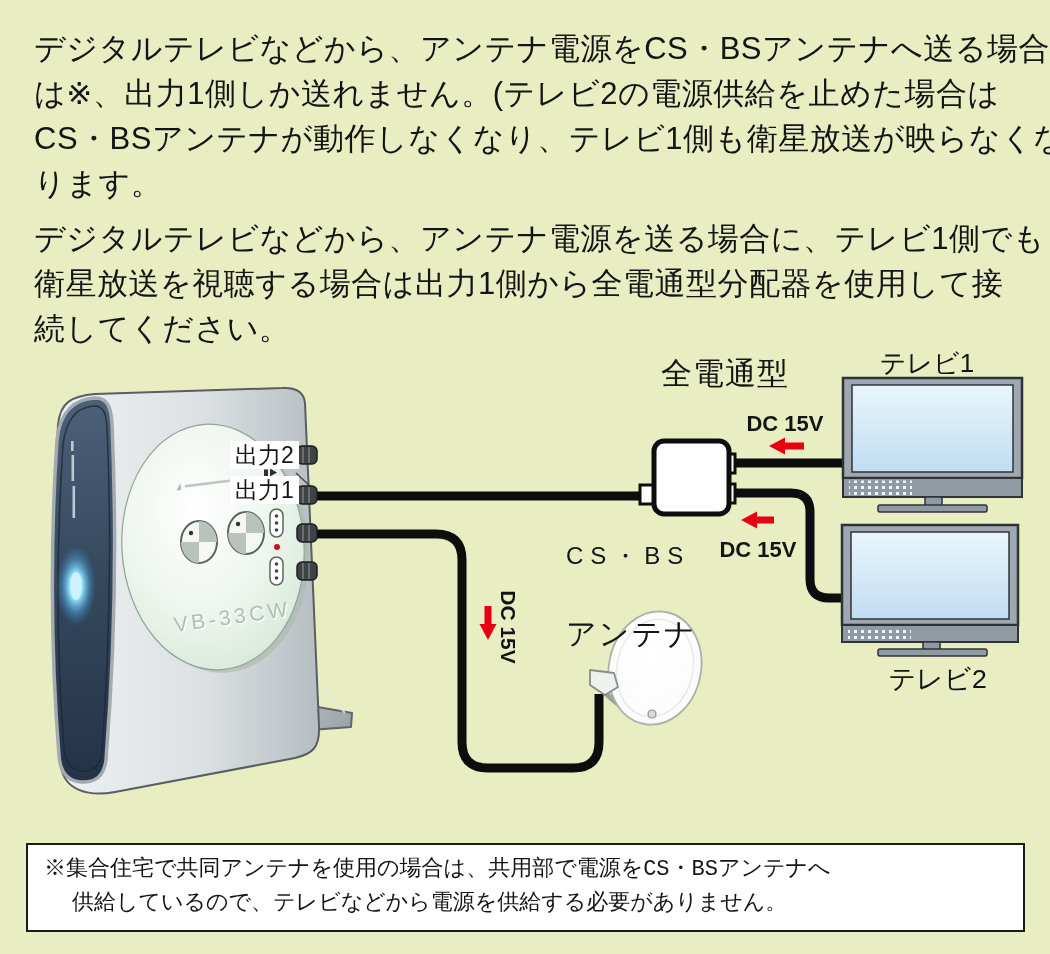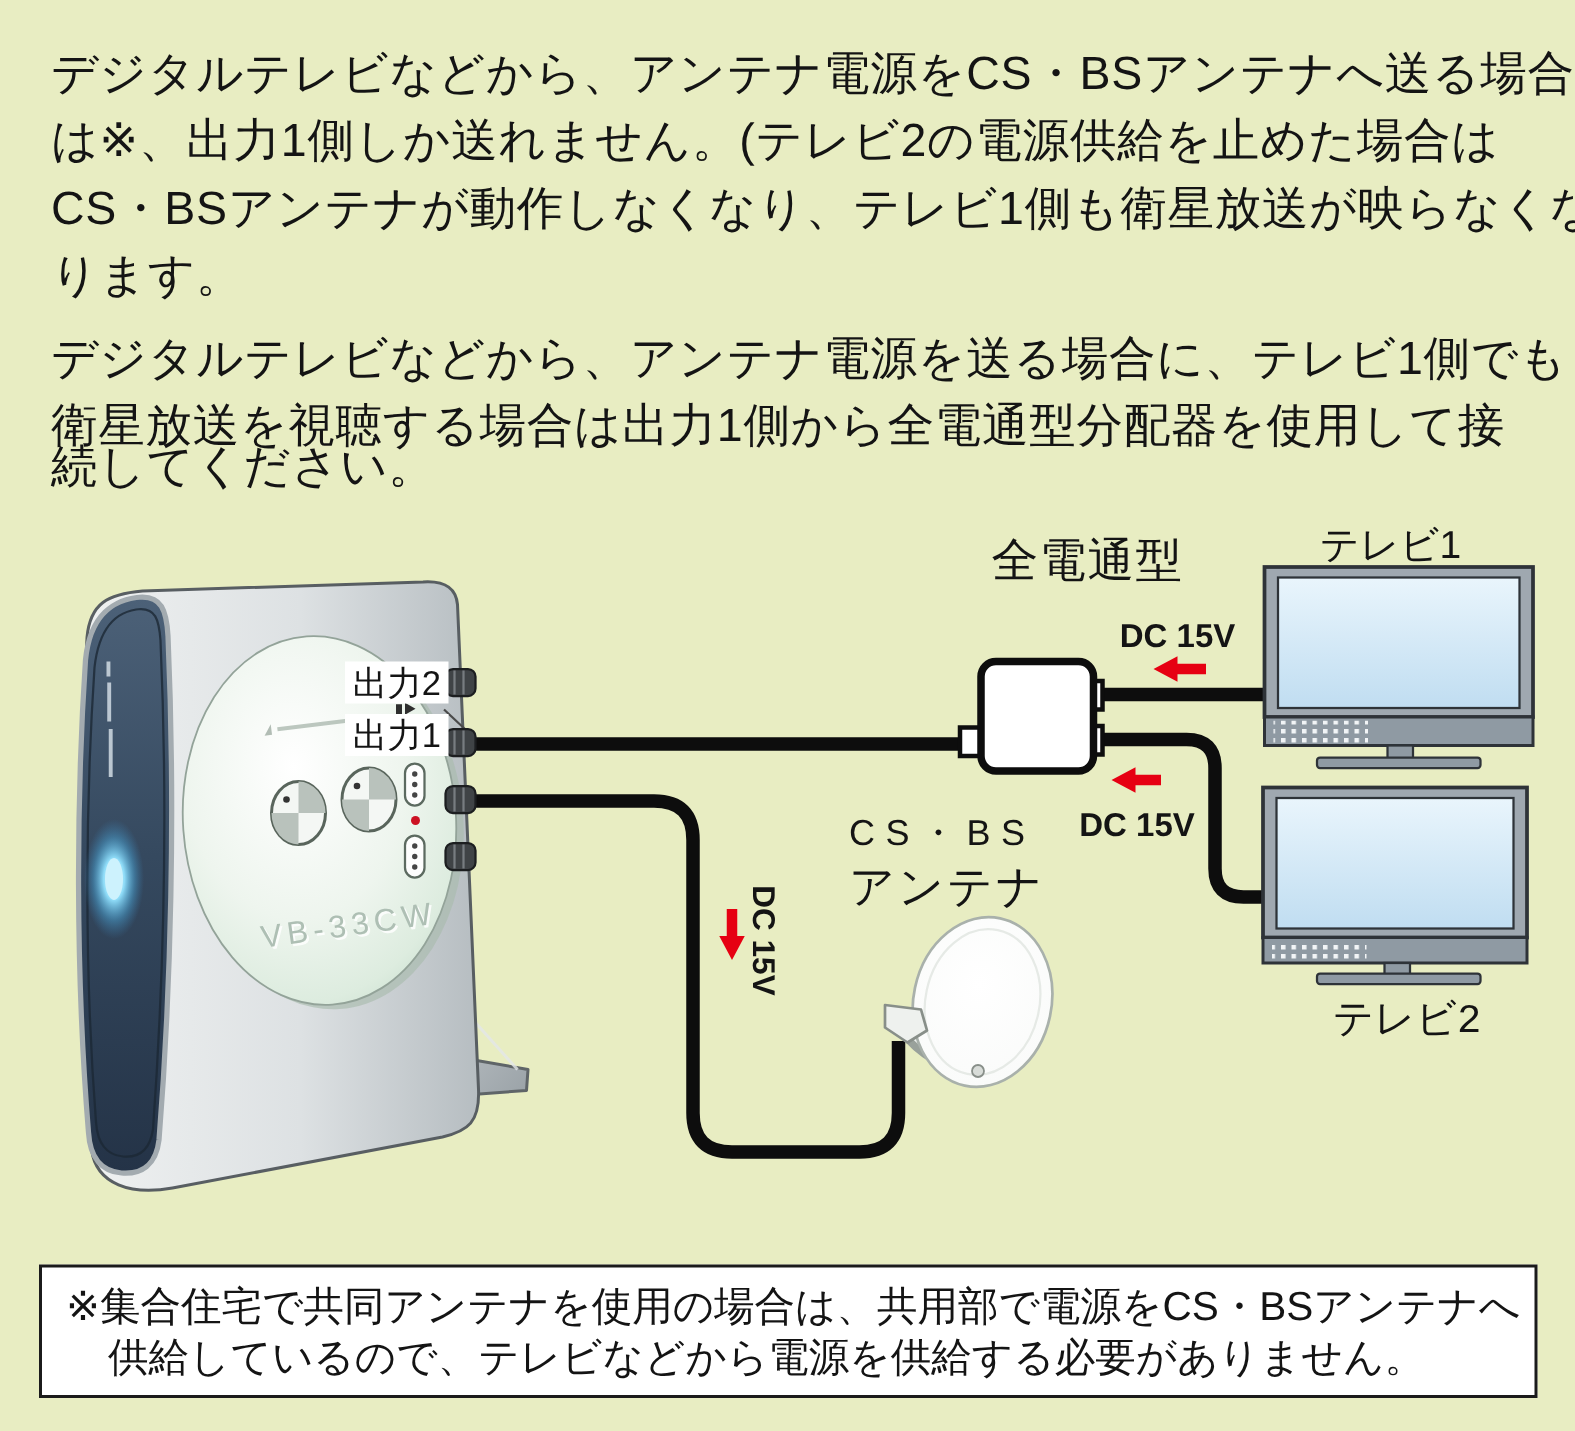--- a/index.html
+++ b/index.html
@@ -21,32 +21,32 @@
     text-align:center;font-size:31px;line-height:44px;letter-spacing:1px;margin-left:36px;
   }
   .dc{font-size:22px;font-weight:bold;letter-spacing:0px;}
   #dc-tv1{left:785px;top:411px;transform:translateX(-50%);}
   #dc-tv2{left:758px;top:537px;transform:translateX(-50%);}
   #dc-ant{left:508px;top:627px;transform:translate(-50%,-50%) rotate(90deg);font-size:21px;}
   #tv1-label{left:927px;top:346px;transform:translateX(-50%);font-size:26px;text-align:center;}
   #tv2-label{left:938px;top:661px;transform:translateX(-50%);font-size:27px;font-family:Liberation Mono, monospace;}
   #csbs-label{left:566px;top:536px;}
   #csbs-label .l1{font-size:24px;letter-spacing:7px;line-height:39px;}
-  #csbs-label .l2{font-size:30px;letter-spacing:2px;line-height:34px;}
+  #csbs-label .l2{font-size:30px;letter-spacing:2px;line-height:34px;margin-top:42px;}
   .port-label{
     position:absolute;z-index:2;width:69px;height:28px;background:#ffffff;
     font-size:23px;font-weight:normal;text-align:center;line-height:28px;
   }
   #out2-label{left:230px;top:441px;}
   #out1-label{left:230px;top:476px;}
   #note-box{
     position:absolute;z-index:2;left:26px;top:843px;width:995px;height:85px;
     background:#ffffff;border:2px solid #1b1b1b;
   }
-  #note-box .nl{position:absolute;white-space:nowrap;font-size:27px;}
+  #note-box .nl{position:absolute;white-space:nowrap;font-size:22px;font-family:Liberation Mono, monospace;}
   #note-box .nl1{left:16px;top:8px;}
   #note-box .nl2{left:44px;top:42px;text-align:right;}
 </style>
 </head>
 <body>
 
 <div id="page">
 
   <svg id="diagram-svg" width="1050" height="954" viewBox="0 0 1050 954">
     <defs>
@@ -231,21 +231,21 @@
 
   <div id="p1">
     <div class="txt para" style="top:26px">デジタルテレビなどから、アンテナ電源をCS・BSアンテナへ送る場合</div>
     <div class="txt para" style="top:71px">は※、出力1側しか送れません。(テレビ2の電源供給を止めた場合は</div>
     <div class="txt para" style="top:116px">CS・BSアンテナが動作しなくなり、テレビ1側も衛星放送が映らなくな</div>
     <div class="txt para" style="top:161px">ります。</div>
   </div>
   <div id="p2">
     <div class="txt para" style="top:216px">デジタルテレビなどから、アンテナ電源を送る場合に、テレビ1側でも</div>
     <div class="txt para" style="top:261px">衛星放送を視聴する場合は出力1側から全電通型分配器を使用して接</div>
-    <div class="txt para" style="top:288px">続してください。</div>
+    <div class="txt para" style="top:306px">続してください。</div>
   </div>
 
   <div class="txt splitter-label">
     <div>全電通型</div>
   </div>
 
   <div id="tv1-label" class="txt">テレビ1</div>
   <div id="tv2-label" class="txt">テレビ2</div>
 
   <div id="dc-tv1" class="txt dc">DC 15V</div>

